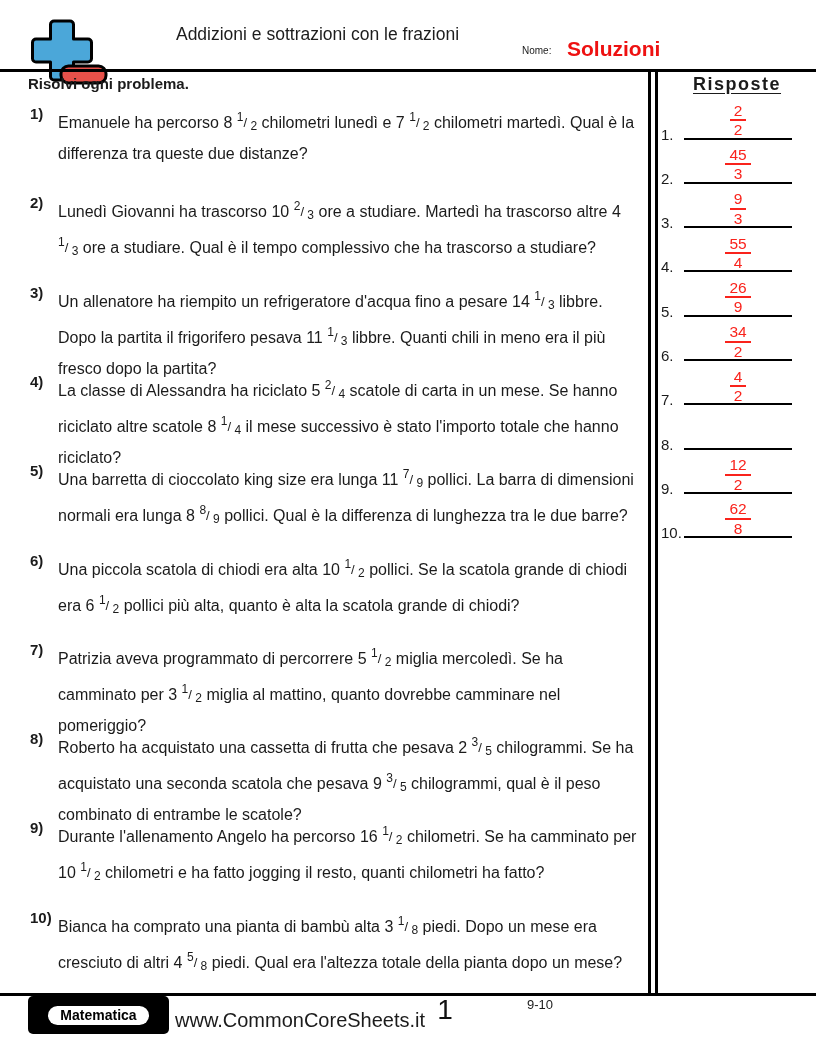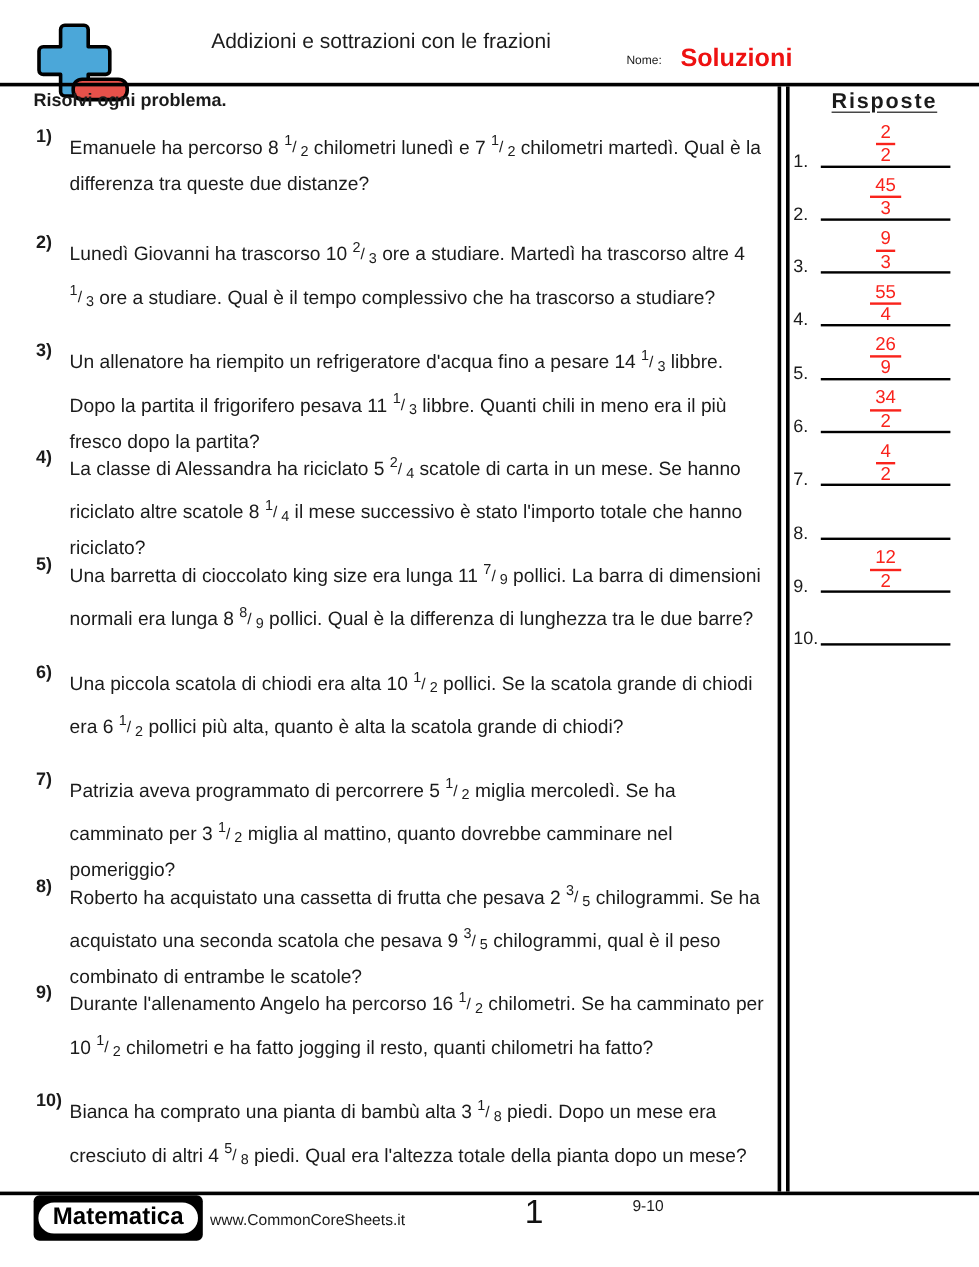--- a/index.html
+++ b/index.html
@@ -42,23 +42,23 @@
               color:var(--answer-red); font-size:15.5px; line-height:1.12; }
   .frac-stack { display:inline-block; text-align:center; }
   .frac-stack .num { padding:0 4px; }
   .frac-stack .bar { border-top:2.5px solid var(--answer-red); height:0; }
   .frac-stack .den { padding:0 4px; }
 
   
   .rule-bottom { position:absolute; left:0; top:993px; width:816px; height:2.5px; background:#000; }
   .badge { position:absolute; left:28px; top:996px; width:141px; height:38px; background:#000;
            border-radius:5px; display:flex; align-items:center; justify-content:center; }
-  .badge-pill { background:#fff; border-radius:16px; padding:1px 12px 2px; font-size:20px;
+  .badge-pill { background:#fff; border-radius:16px; padding:1px 12px 2px; font-size:14px;
                 font-weight:bold; color:#000; }
-  .website { position:absolute; left:175px; top:1009px; font-size:13px; color:#1b1b1b; }
+  .website { position:absolute; left:175px; top:1009px; font-size:20px; color:#1b1b1b; }
   .page-number { position:absolute; left:400px; top:994px; width:90px; text-align:center;
                  font-size:28px; color:#111; }
   .score { position:absolute; left:527px; top:997px; display:flex; align-items:center; }
   .score-label { font-size:13px; margin-right:9px; }
   .score-cells { display:flex; }
   .score-cell { width:25.2px; height:21px; border:1.6px solid #000; margin-left:-1.6px;
                 font-size:13.5px; text-align:center; line-height:18px; background:#fff; }
   .score-cell.hl { background:var(--score-highlight); }
 </style>
 </head>
@@ -167,20 +167,21 @@
         <span class="ans-line" style="display: block;"></span>
       </div>
       <div class="answer-row" style="top: 449.9px;">
         <span class="ans-label">9.</span>
         <span class="ans-line" style="display: block;"></span>
         <span class="ans-frac" style="display: block;"><span class="frac-stack"><span class="num" style="display: block;">12</span><span class="bar" style="display: block;"></span><span class="den" style="display: block;">2</span></span></span>
       </div>
       <div class="answer-row" style="top: 494.2px;">
         <span class="ans-label">10.</span>
         <span class="ans-line" style="display: block;"></span>
+        <span class="ans-frac" style="display: block;"><span class="frac-stack"><span class="num" style="display: block;">62</span><span class="bar" style="display: block;"></span><span class="den" style="display: block;">8</span></span></span>
       </div>
     </div>
 
   <div class="rule-bottom"></div>
   <div class="badge">
     <span class="badge-pill">Matematica</span>
   </div>
   <div class="website">www.CommonCoreSheets.it</div>
   <div class="page-number">1</div>
 

